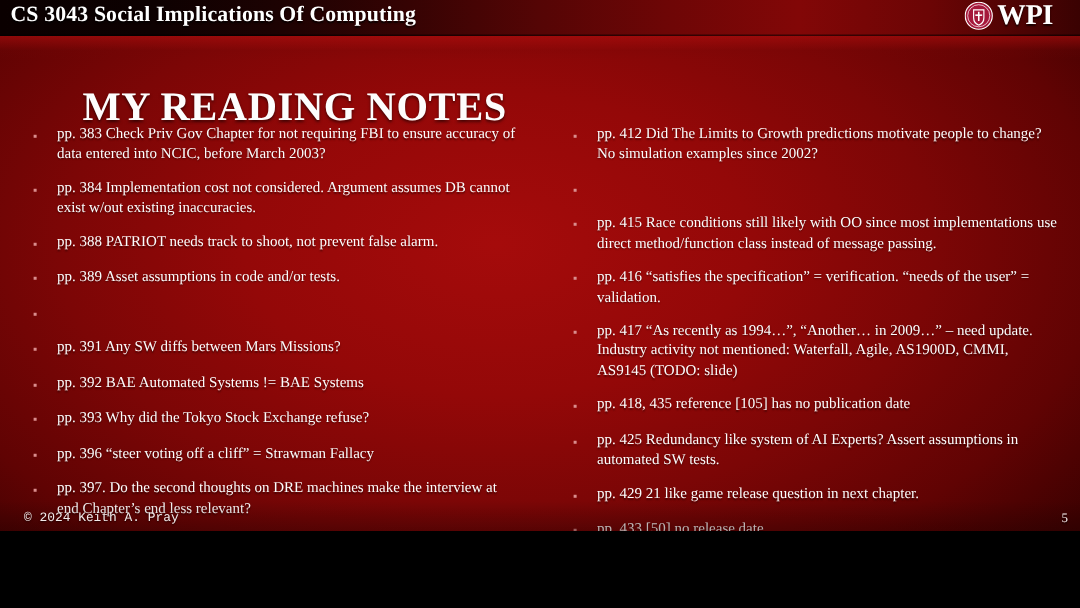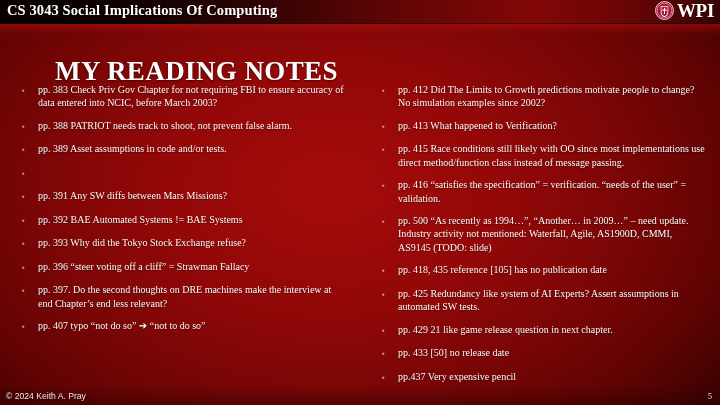--- a/index.html
+++ b/index.html
@@ -3,21 +3,21 @@
 <meta charset="utf-8">
 <style>
   html, body {
     margin: 0;
     padding: 0;
     background: #000;
   }
   #slide {
     position: relative;
     width: 720px;
-    height: 405px;
+    height: 354px;
     overflow: hidden;
     background:
       radial-gradient(ellipse 78% 95% at 46% 46%, #a50b0b 0%, #940808 30%, #7c0606 52%, #600303 72%, #3d0101 88%, #260000 100%);
     font-family: "Liberation Serif", serif;
     color: #fff;
     -webkit-font-smoothing: antialiased;
   }
 
   
   #header-band {
@@ -47,21 +47,21 @@
     font-size: 14.5px;
     letter-spacing: .1px;
     color: #ffffff;
     text-shadow: 0 1px 1px rgba(0,0,0,.8);
     white-space: nowrap;
   }
 
   
   #wpi-logo {
     position: absolute;
-    right: 6px;
+    right: 18px;
     top: 1px;
     display: flex;
     align-items: center;
     gap: 3px;
     justify-content: space-between;
   }
   #wpi-seal {
     width: 19px;
     height: 19px;
     flex: 0 0 19px;
@@ -123,23 +123,23 @@
     font-family: "Liberation Serif", serif;
     font-size: 10px;
     line-height: 13.2px;
     color: #fcfcfc;
     text-shadow: 0 1px 1px rgba(0,0,0,.45);
   }
 
   
   #footer-copyright {
     position: absolute;
-    left: 6px;
+    left: 16px;
     bottom: 4px;
-    font-family: Liberation Sans, sans-serif;
+    font-family: Liberation Mono, monospace;
     font-size: 8.6px;
     color: #f2eaea;
     text-shadow: 0 1px 1px rgba(0,0,0,.6);
   }
   #footer-pagenum {
     position: absolute;
     right: 8px;
     bottom: 4px;
     font-family: "Liberation Serif", serif;
     font-size: 8.6px;
@@ -181,20 +181,24 @@
 
   <div id="columns">
 
     <div class="column">
       <div class="bullet-row">
         <span class="bullet-mark"></span>
         <span class="bullet-text">pp. 383 Check Priv Gov Chapter for not requiring FBI to ensure accuracy of data entered into NCIC, before March 2003?</span>
       </div>
       <div class="bullet-row">
         <span class="bullet-mark"></span>
+        <span class="bullet-text">pp. 384 Implementation cost not considered. Argument assumes DB cannot exist w/out existing inaccuracies.</span>
+      </div>
+      <div class="bullet-row">
+        <span class="bullet-mark"></span>
         <span class="bullet-text">pp. 388 PATRIOT needs track to shoot, not prevent false alarm.</span>
       </div>
       <div class="bullet-row">
         <span class="bullet-mark"></span>
         <span class="bullet-text">pp. 389 Asset assumptions in code and/or tests.</span>
       </div>
       <div class="bullet-row">
         <span class="bullet-mark"></span>
       </div>
       <div class="bullet-row">
@@ -224,33 +228,32 @@
 
     </div>
 
     <div class="column">
       <div class="bullet-row">
         <span class="bullet-mark"></span>
         <span class="bullet-text">pp. 412 Did The Limits to Growth predictions motivate people to change? No simulation examples since 2002?</span>
       </div>
       <div class="bullet-row">
         <span class="bullet-mark"></span>
-        <span class="bullet-text">pp. 413 What happened to Verification?</span>
       </div>
       <div class="bullet-row">
         <span class="bullet-mark"></span>
         <span class="bullet-text">pp. 415 Race conditions still likely with OO since most implementations use direct method/function class instead of message passing.</span>
       </div>
       <div class="bullet-row">
         <span class="bullet-mark"></span>
         <span class="bullet-text">pp. 416 “satisfies the specification” = verification. “needs of the user” = validation.</span>
       </div>
       <div class="bullet-row">
         <span class="bullet-mark"></span>
-        <span class="bullet-text">pp. 500 “As recently as 1994…”, “Another… in 2009…” – need update. Industry activity not mentioned: Waterfall, Agile, AS1900D, CMMI, AS9145 (TODO: slide)</span>
+        <span class="bullet-text">pp. 417 “As recently as 1994…”, “Another… in 2009…” – need update. Industry activity not mentioned: Waterfall, Agile, AS1900D, CMMI, AS9145 (TODO: slide)</span>
       </div>
       <div class="bullet-row">
         <span class="bullet-mark"></span>
         <span class="bullet-text">pp. 418, 435 reference [105] has no publication date</span>
       </div>
       <div class="bullet-row">
         <span class="bullet-mark"></span>
         <span class="bullet-text">pp. 425 Redundancy like system of AI Experts? Assert assumptions in automated SW tests.</span>
       </div>
       <div class="bullet-row">

